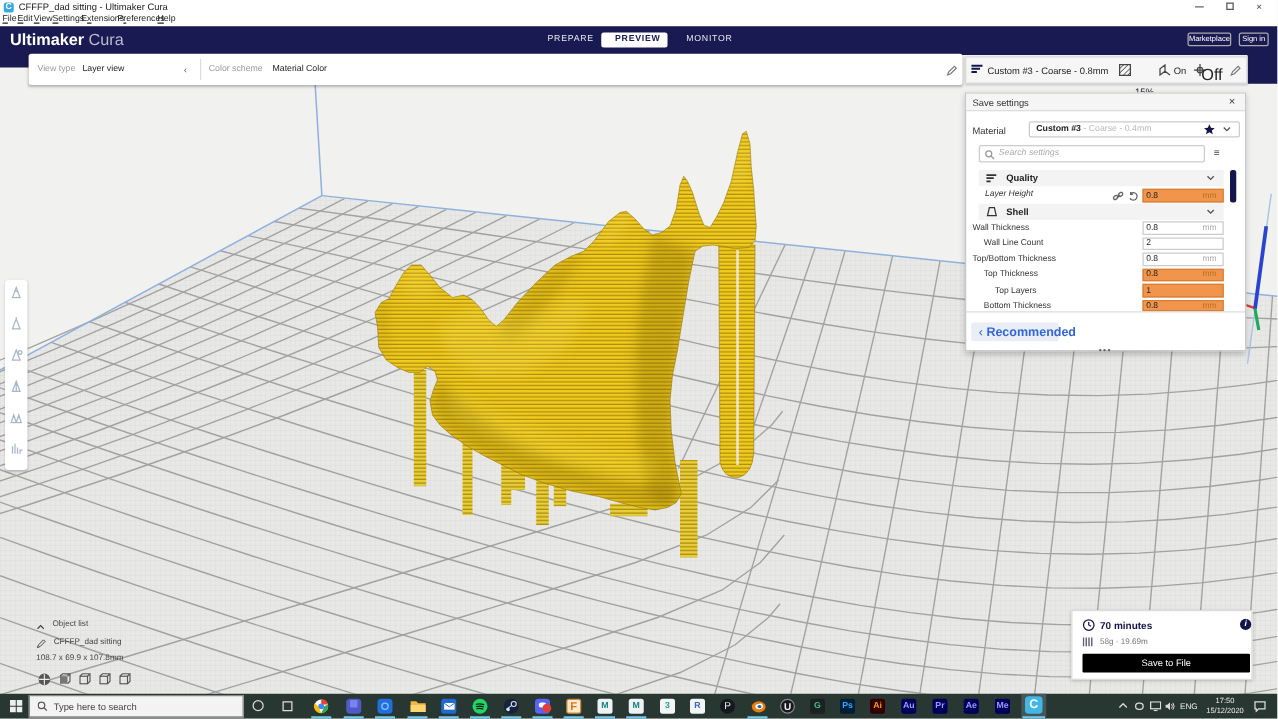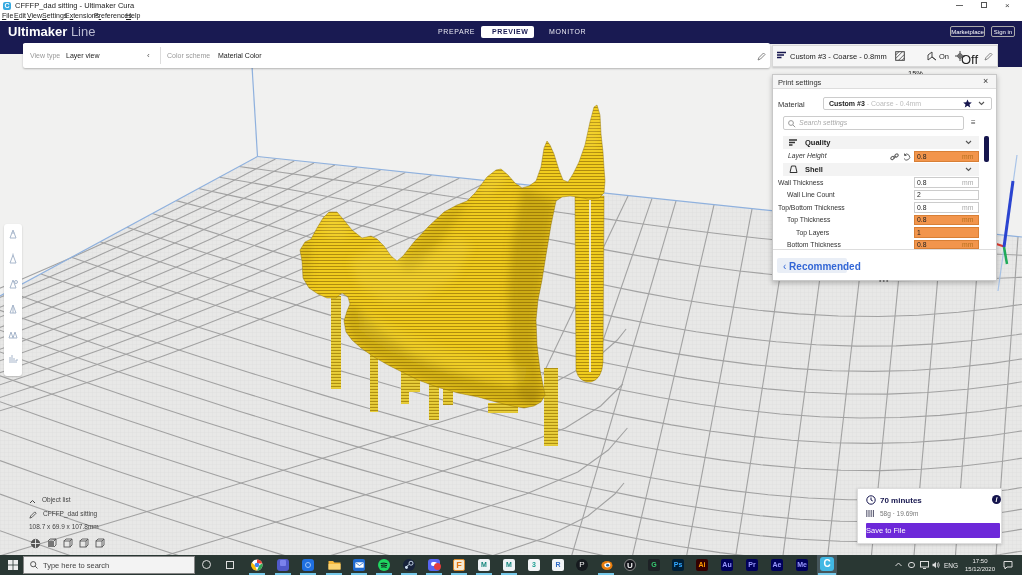--- a/index.html
+++ b/index.html
@@ -168,21 +168,21 @@
 <line x1="388" y1="544" x2="578" y2="544" stroke="#15154d" stroke-width="2.4"></line>
 <circle cx="581.5" cy="544" r="4.2" fill="#15154d"></circle>
 </g>
         </g>
       </svg>
 </div>
 
 <div class="abs" style="left:0;top:21px;width:1022px;height:23px;background:#191a52;"></div>
 <div class="abs" style="left:0;top:44px;width:23px;height:10px;background:#191a52;"></div>
 <div class="abs" style="left:998px;top:44px;width:24px;height:23px;background:#191a52;"></div>
-<div class="abs" style="left:8px;top:24px;font-size:13px;color:#fff;"><b>Ultimaker</b> <span style="color:#b9bad1;">Line</span></div>
+<div class="abs" style="left:8px;top:24px;font-size:13px;color:#fff;"><b>Ultimaker</b> <span style="color:#b9bad1;">Cura</span></div>
 <div class="abs" style="left:438px;top:28px;font-size:7px;letter-spacing:0.6px;color:#e8e8f2;">PREPARE</div>
 <div class="abs" style="left:481px;top:26px;width:53px;height:12px;background:#fff;border-radius:2px;"></div>
 <div class="abs" style="left:492px;top:28px;font-size:7px;letter-spacing:0.6px;color:#191a52;font-weight:bold;">PREVIEW</div>
 <div class="abs" style="left:549px;top:28px;font-size:7px;letter-spacing:0.6px;color:#e8e8f2;">MONITOR</div>
 <div class="abs" style="left:950px;top:26px;width:35px;height:10.5px;border:0.8px solid #aaa;border-radius:2px;color:#fff;font-size:6px;text-align:center;line-height:10px;">Marketplace</div>
 <div class="abs" style="left:991px;top:26px;width:24px;height:10.5px;border:0.8px solid #aaa;border-radius:2px;color:#fff;font-size:6px;text-align:center;line-height:10px;">Sign in</div>
 
 <div class="abs" style="left:23px;top:43px;width:747px;height:25px;background:#fff;border-radius:2px;box-shadow:0 1px 2px rgba(0,0,0,0.25);"></div>
 <div class="abs" style="left:30px;top:52px;font-size:7px;color:#999;">View type</div>
 <div class="abs" style="left:66px;top:52px;font-size:7px;color:#222;">Layer view</div>
@@ -245,21 +245,21 @@
       </g>
     </svg>
 <svg class="abs" style="left:7px;top:353px;" width="12" height="11" viewBox="0 0 12 11">
       <g fill="none" stroke="#a7b6cb" stroke-width="1">
         <path d="M3,10 V4 M5,10 V2 M7,10 V5 M9,10 L9,7 L11,7"></path>
       </g>
     </svg>
 
 <div class="abs" style="left:772px;top:74px;width:225px;height:207px;background:#fff;border:1px solid #c8c8c8;box-shadow:0 2px 5px rgba(0,0,0,0.25);"></div>
 <div class="abs" style="left:773px;top:75px;width:223px;height:14px;background:#f5f5f5;border-bottom:1px solid #ddd;"></div>
-<div class="abs" style="left:778px;top:78px;font-size:7.5px;color:#333;">Print settings</div>
+<div class="abs" style="left:778px;top:78px;font-size:7.5px;color:#333;">Save settings</div>
 <div class="abs" style="left:983px;top:76px;font-size:9px;color:#333;">×</div>
 <div class="abs" style="left:778px;top:100px;font-size:7.5px;color:#333;">Material</div>
 <div class="abs" style="left:823px;top:97px;width:169px;height:13px;background:#fff;border:1px solid #ccc;border-radius:2px;"></div>
 <div class="abs" style="left:829px;top:100px;font-size:7px;color:#222;font-weight:bold;">Custom #3 <span style="font-weight:normal;color:#bbb;">- Coarse - 0.4mm</span></div>
 <svg class="abs" style="left:963px;top:99px;" width="9" height="9" viewBox="0 0 10 10">
       <path d="M5,0.5 L6.4,3.6 L9.8,3.9 L7.2,6.1 L8,9.4 L5,7.6 L2,9.4 L2.8,6.1 L0.2,3.9 L3.6,3.6 Z" fill="#15154d"></path>
     </svg>
 <svg class="abs" style="left:978px;top:101px;" width="7" height="5" viewBox="0 0 7 5">
       <path d="M1,1 L3.5,3.5 L6,1" fill="none" stroke="#555" stroke-width="1.1"></path>
     </svg>
@@ -374,21 +374,21 @@
 <svg class="abs" style="left:866px;top:495px;" width="10" height="10" viewBox="0 0 10 10">
       <circle cx="5" cy="5" r="4.2" fill="none" stroke="#15154d" stroke-width="1"></circle>
       <path d="M5,2.5 V5 L6.8,6" fill="none" stroke="#15154d" stroke-width="1"></path>
     </svg>
 <div class="abs" style="left:880px;top:496px;font-size:8px;font-weight:bold;color:#15154d;">70 minutes</div>
 <div class="abs" style="left:992px;top:495px;width:9px;height:9px;background:#15154d;border-radius:50%;color:#fff;font-size:7px;text-align:center;line-height:9px;font-style:italic;font-weight:bold;">i</div>
 <svg class="abs" style="left:866px;top:509px;" width="9" height="9" viewBox="0 0 9 9">
       <path d="M0.8,1 V8 M3,1 V8 M5.2,1 V8 M7.4,1 V8" stroke="#5a5a72" stroke-width="1.1"></path>
     </svg>
 <div class="abs" style="left:880px;top:510px;font-size:6.5px;color:#777;">58g · 19.69m</div>
-<div class="abs" style="left:866px;top:523px;width:134px;height:15px;background:#6d28d9;border-radius:1px;color:#fff;font-size:7.5px;text-align:left;line-height:15px;">Save to File</div>
+<div class="abs" style="left:866px;top:523px;width:134px;height:15px;background:#000000;border-radius:1px;color:#fff;font-size:7.5px;text-align:center;line-height:15px;">Save to File</div>
 
 <div class="abs" style="left:0;top:555px;width:1022px;height:20px;background:#293733;"></div>
 <svg class="abs" style="left:8px;top:560px;" width="10" height="10" viewBox="0 0 10 10">
       <g fill="#eee">
         <rect x="0" y="0" width="4.6" height="4.6"></rect>
         <rect x="5.4" y="0" width="4.6" height="4.6"></rect>
         <rect x="0" y="5.4" width="4.6" height="4.6"></rect>
         <rect x="5.4" y="5.4" width="4.6" height="4.6"></rect>
       </g>
     </svg>

